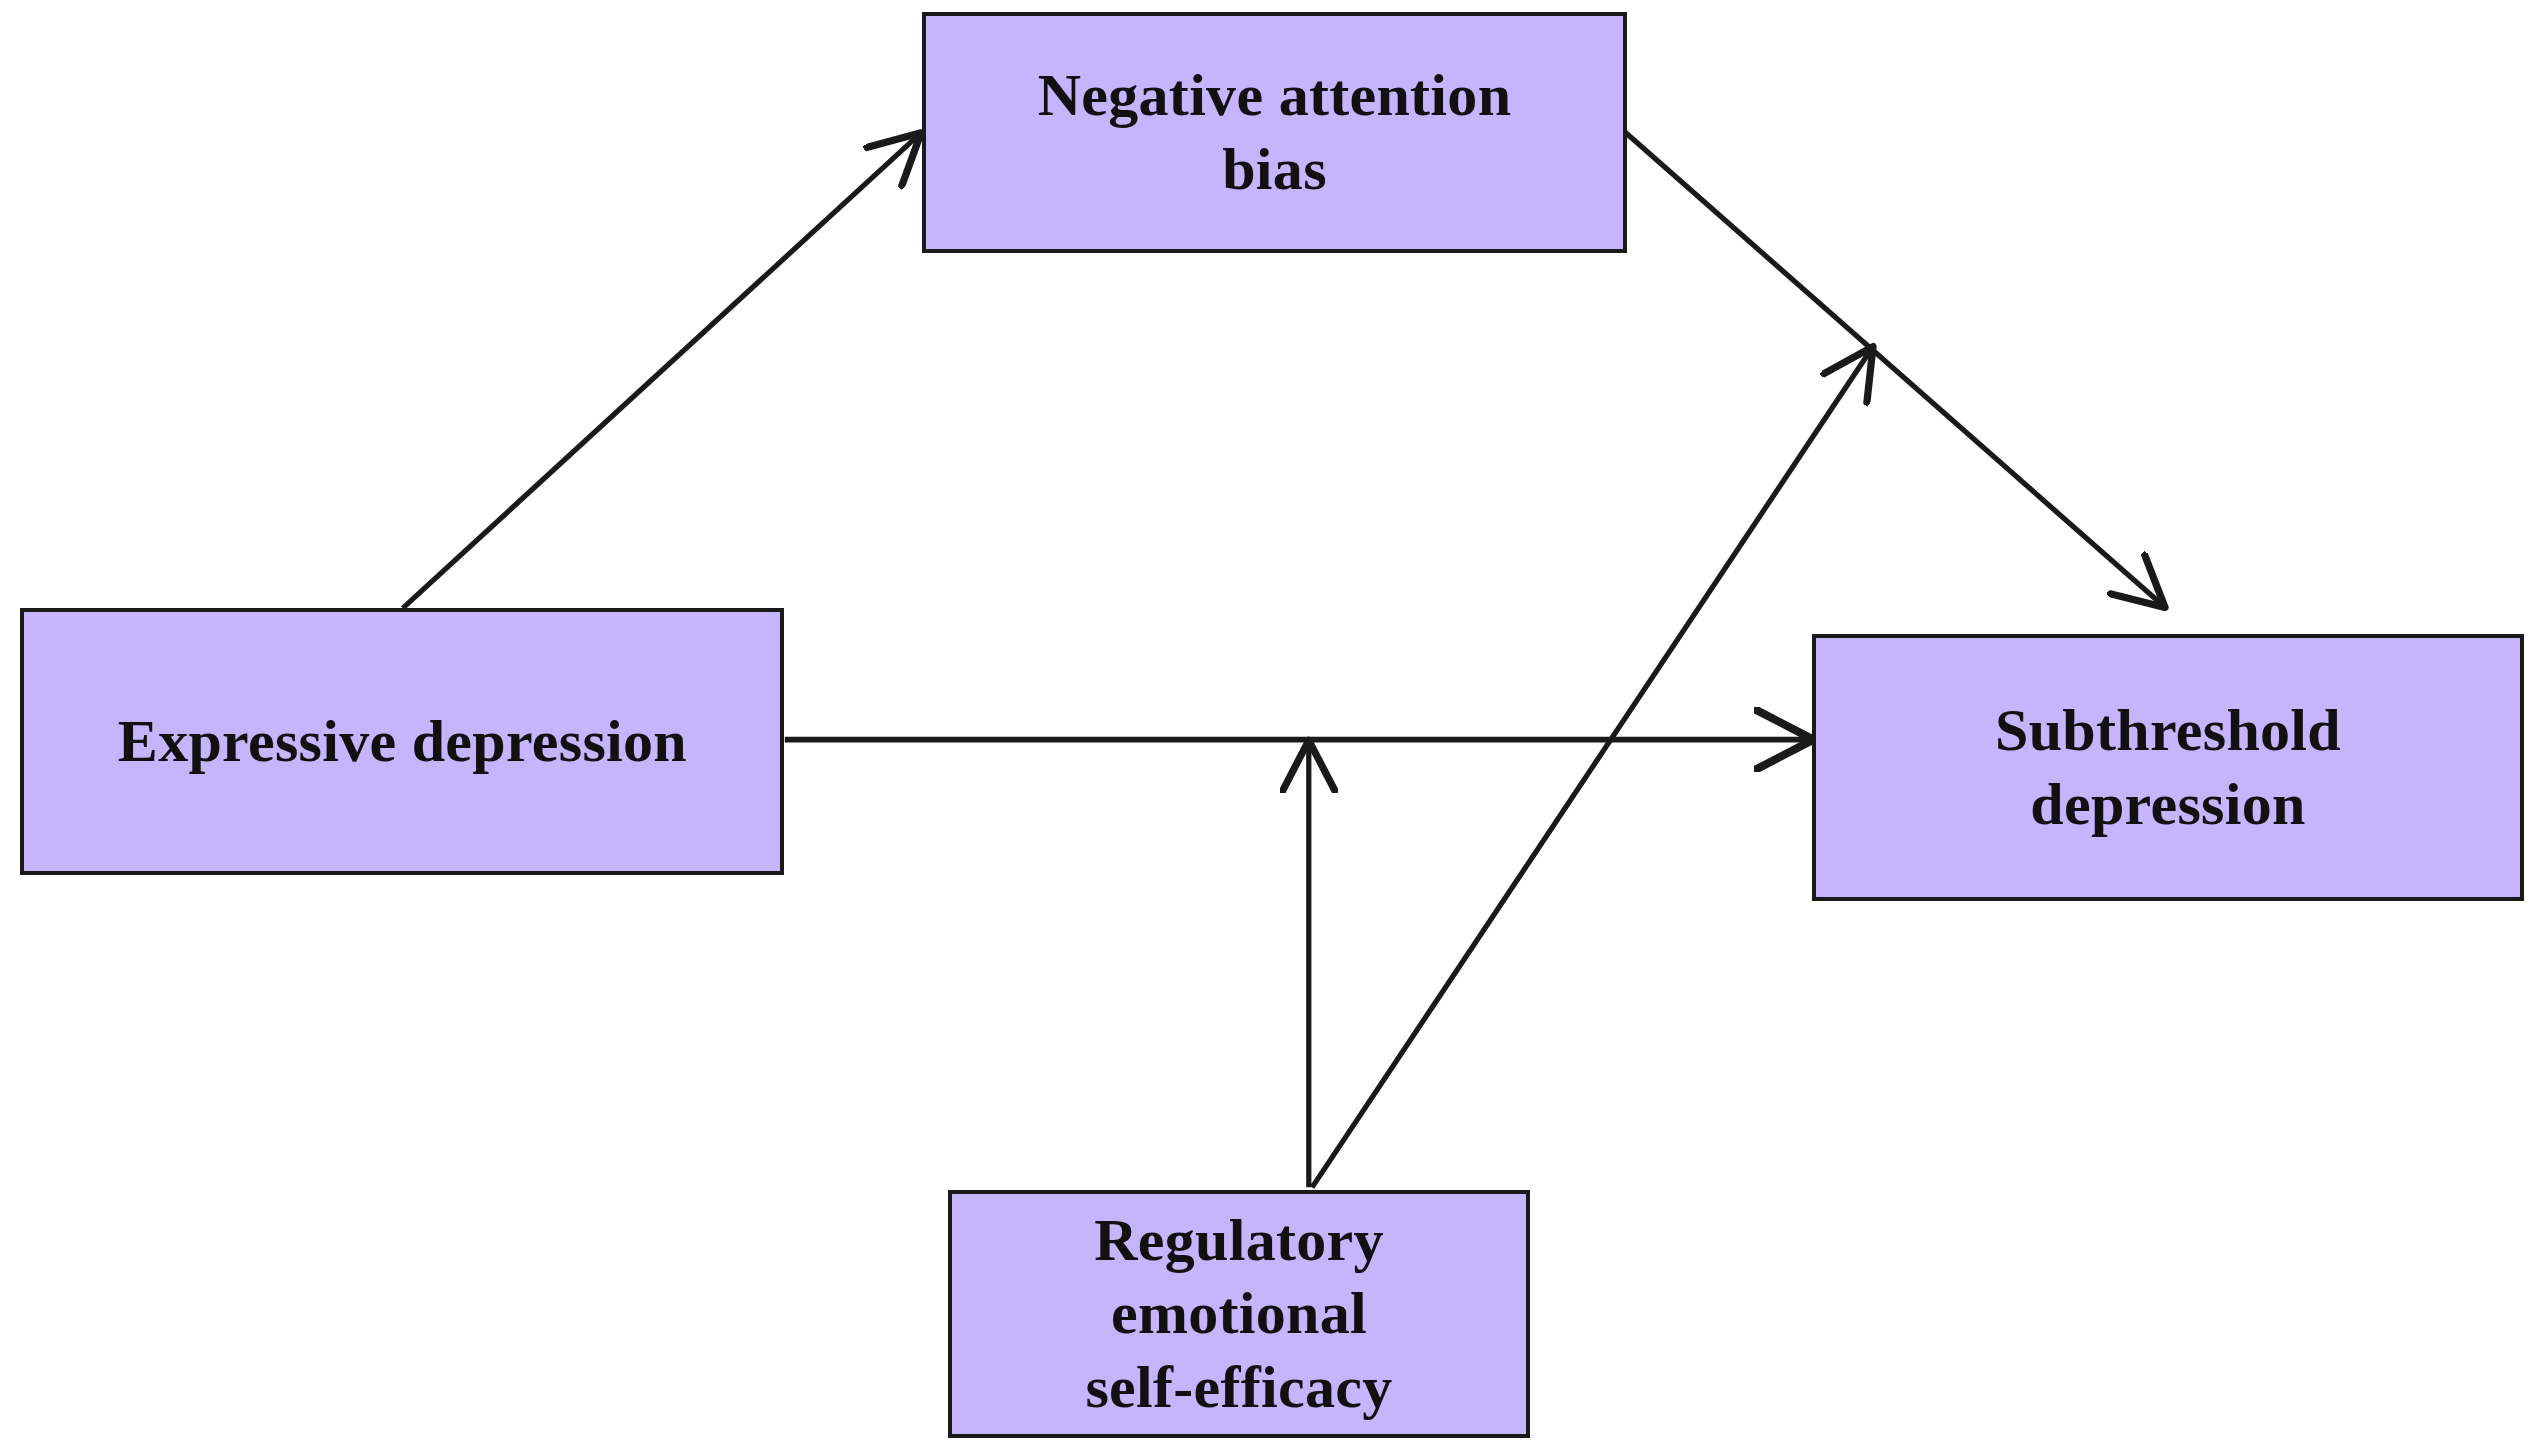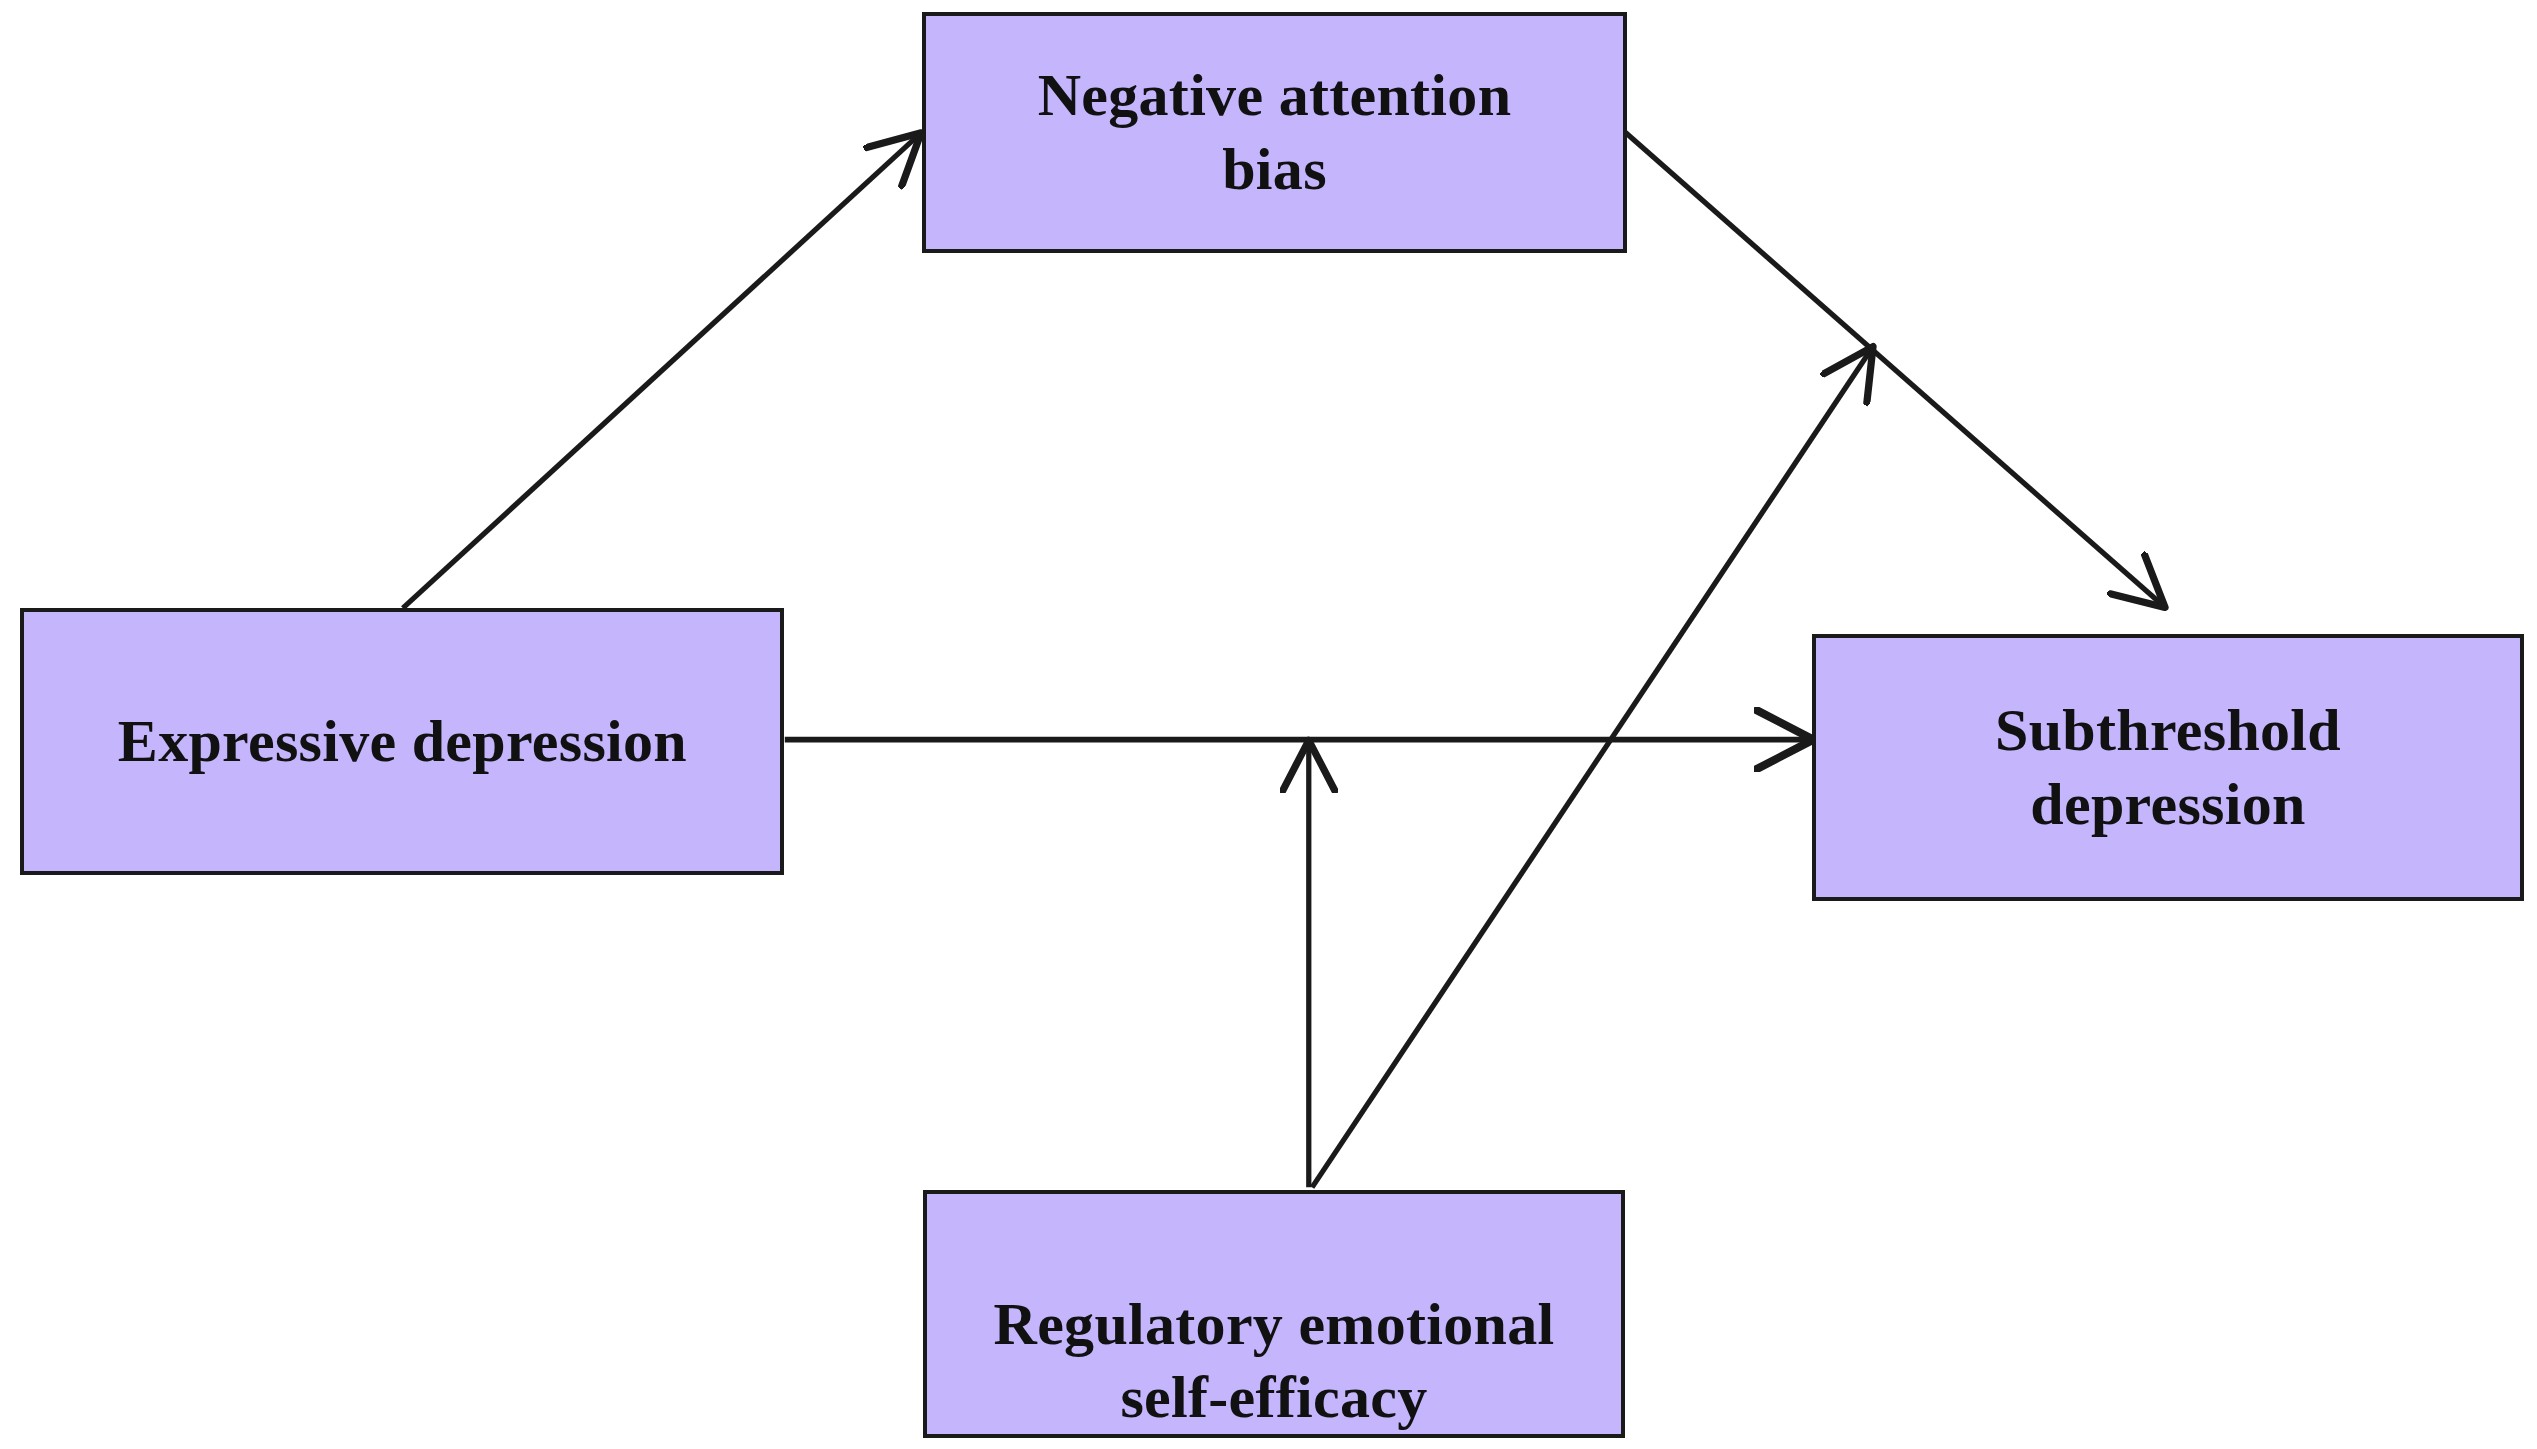--- a/index.html
+++ b/index.html
@@ -49,21 +49,21 @@
   #node-expressive-suppression {
     left: 20.4px;  top: 608px;  width: 764px;  height: 267px;
   }
   #node-negative-attention-bias {
     left: 922px; top: 12px;  width: 705px;  height: 241px;
   }
   #node-subthreshold-depression {
     left: 1812px; top: 608px; width: 712px;  height: 267px; margin-top: 26px;
   }
   #node-regulatory-emotional-self-efficacy {
-    left: 923px; top: 1190px; width: 702px; height: 248px; align-items: flex-end;
+    left: 948px; top: 1190px; width: 582px; height: 248px;
   }
 </style>
 </head>
 <body>
 
 <div id="diagram-root">
 
   <svg id="edge-layer" viewBox="0 0 3859 2204" width="2538" height="1449" xmlns="http://www.w3.org/2000/svg">
     <defs>
       <marker id="arrowhead" viewBox="0 0 12 12" refX="10.2" refY="6" markerWidth="11" markerHeight="11" markerUnits="strokeWidth" orient="auto-start-reverse">

